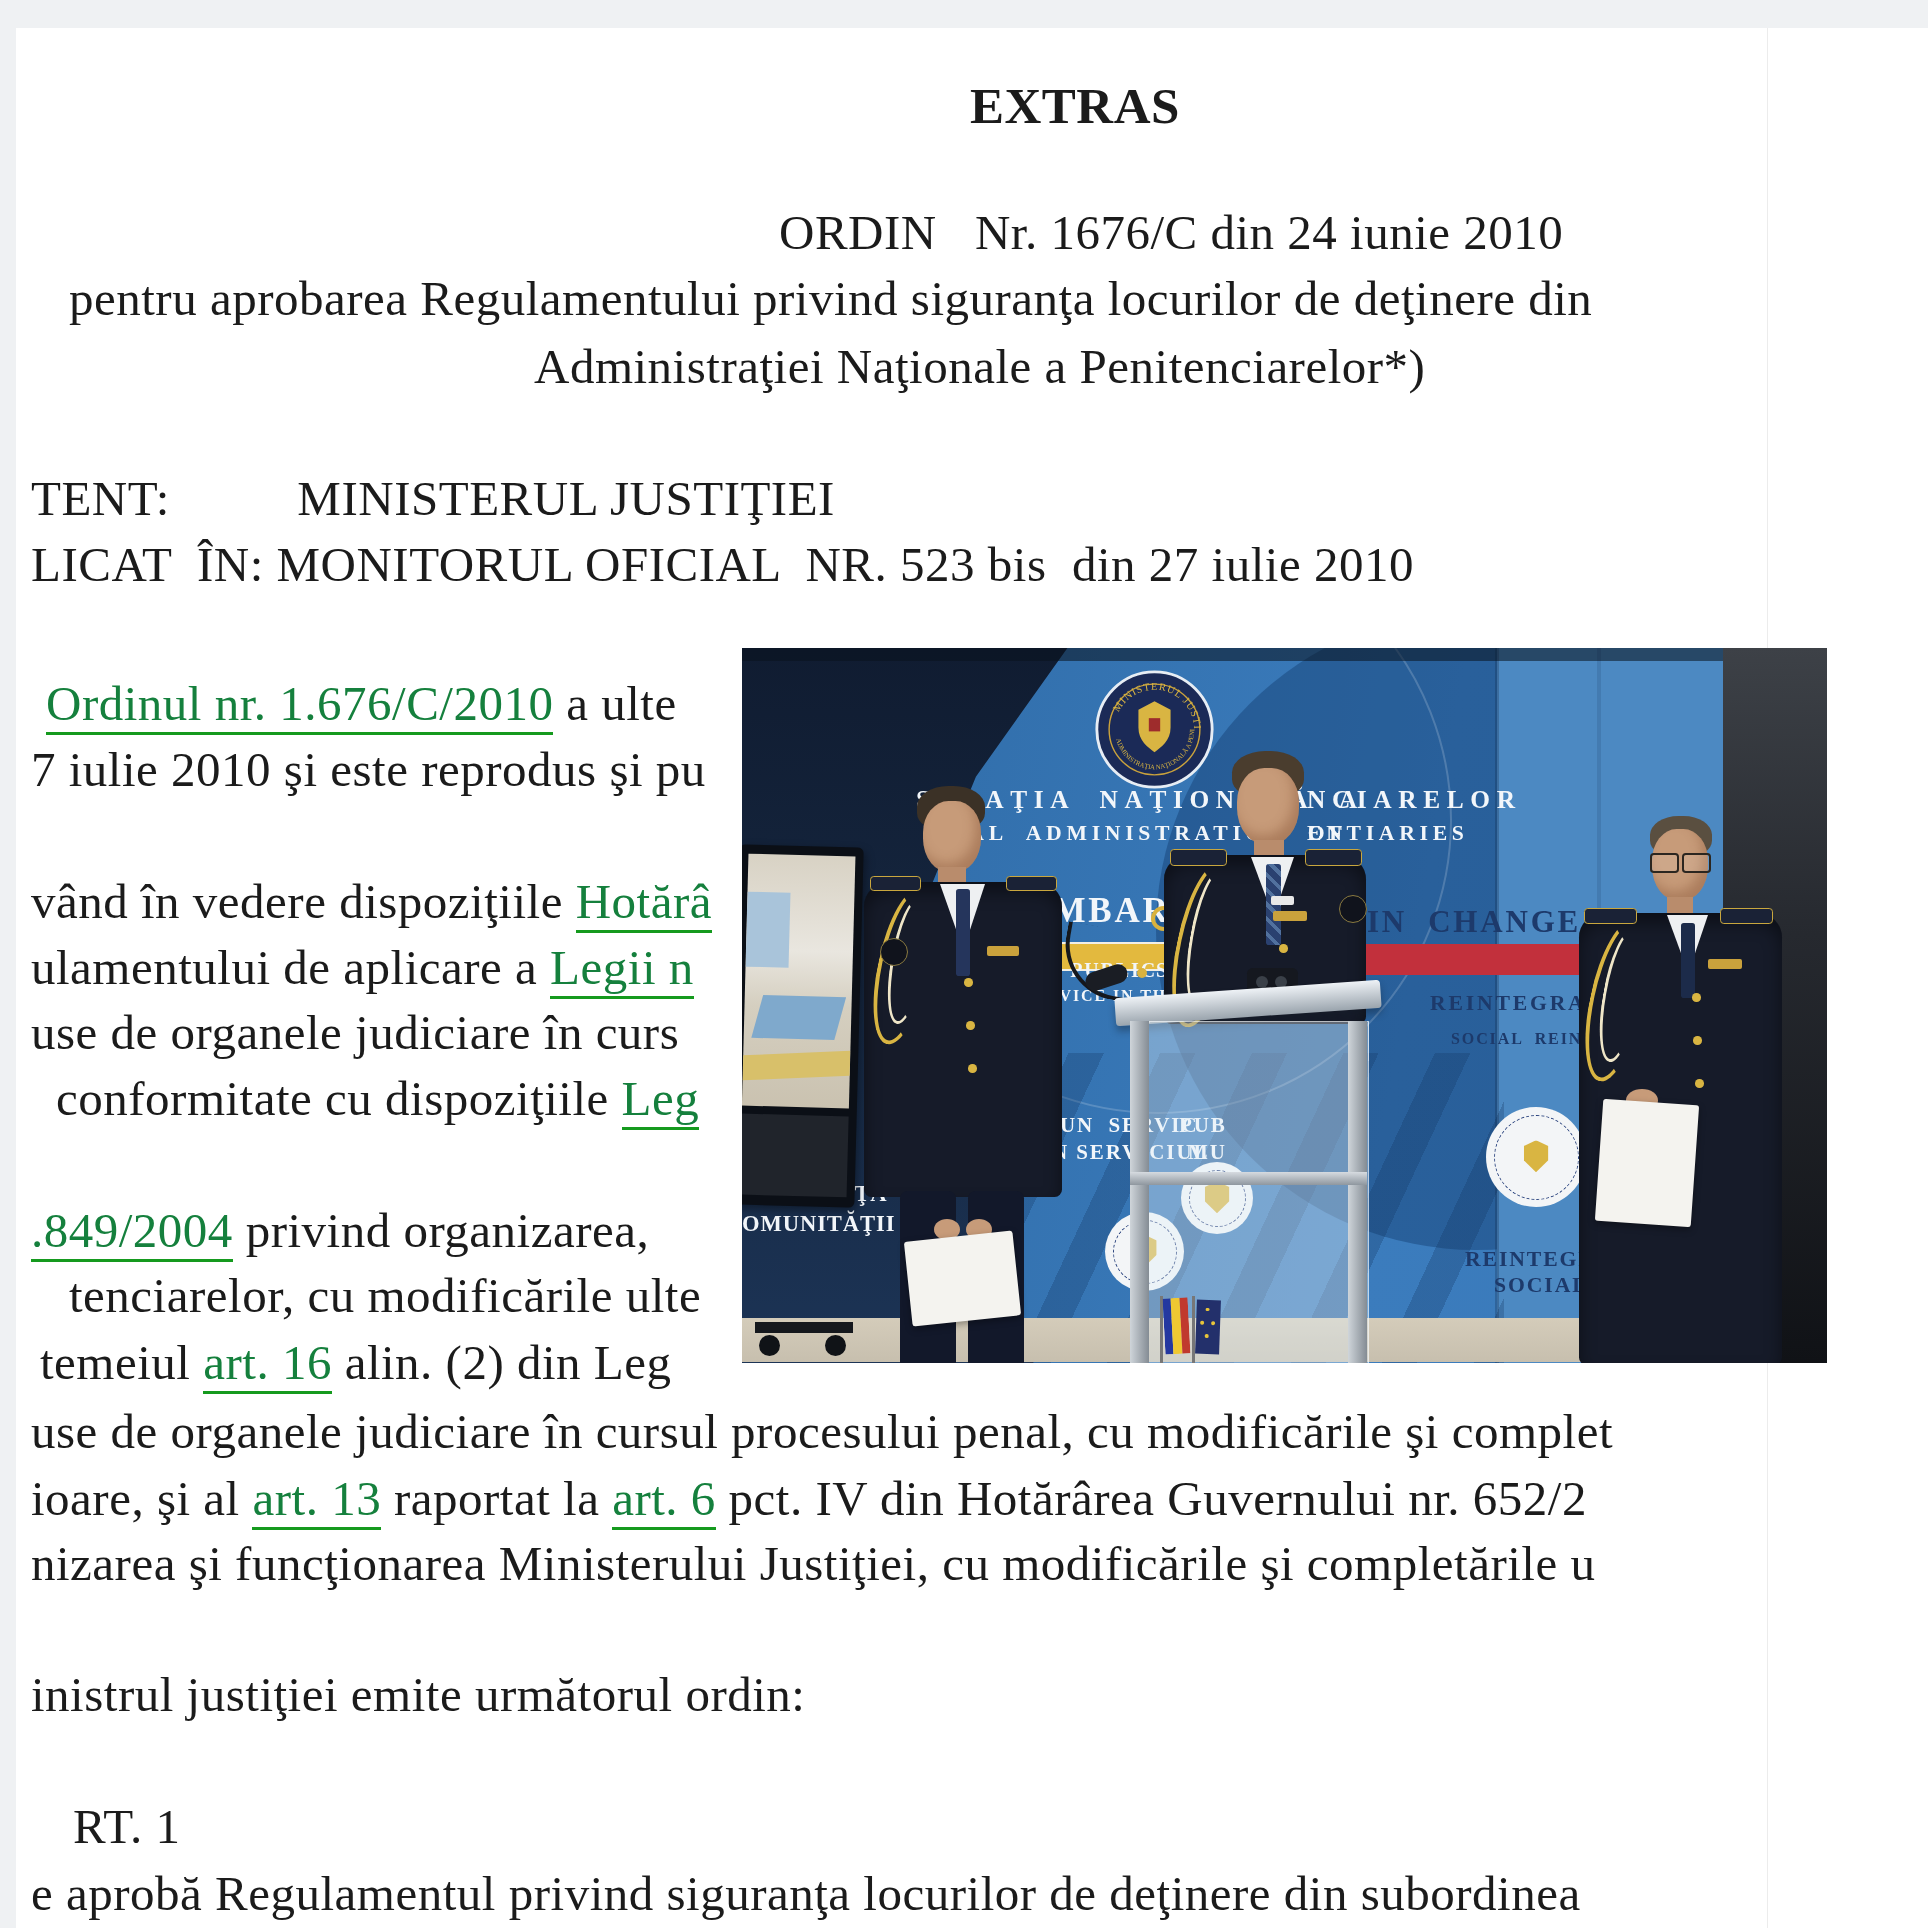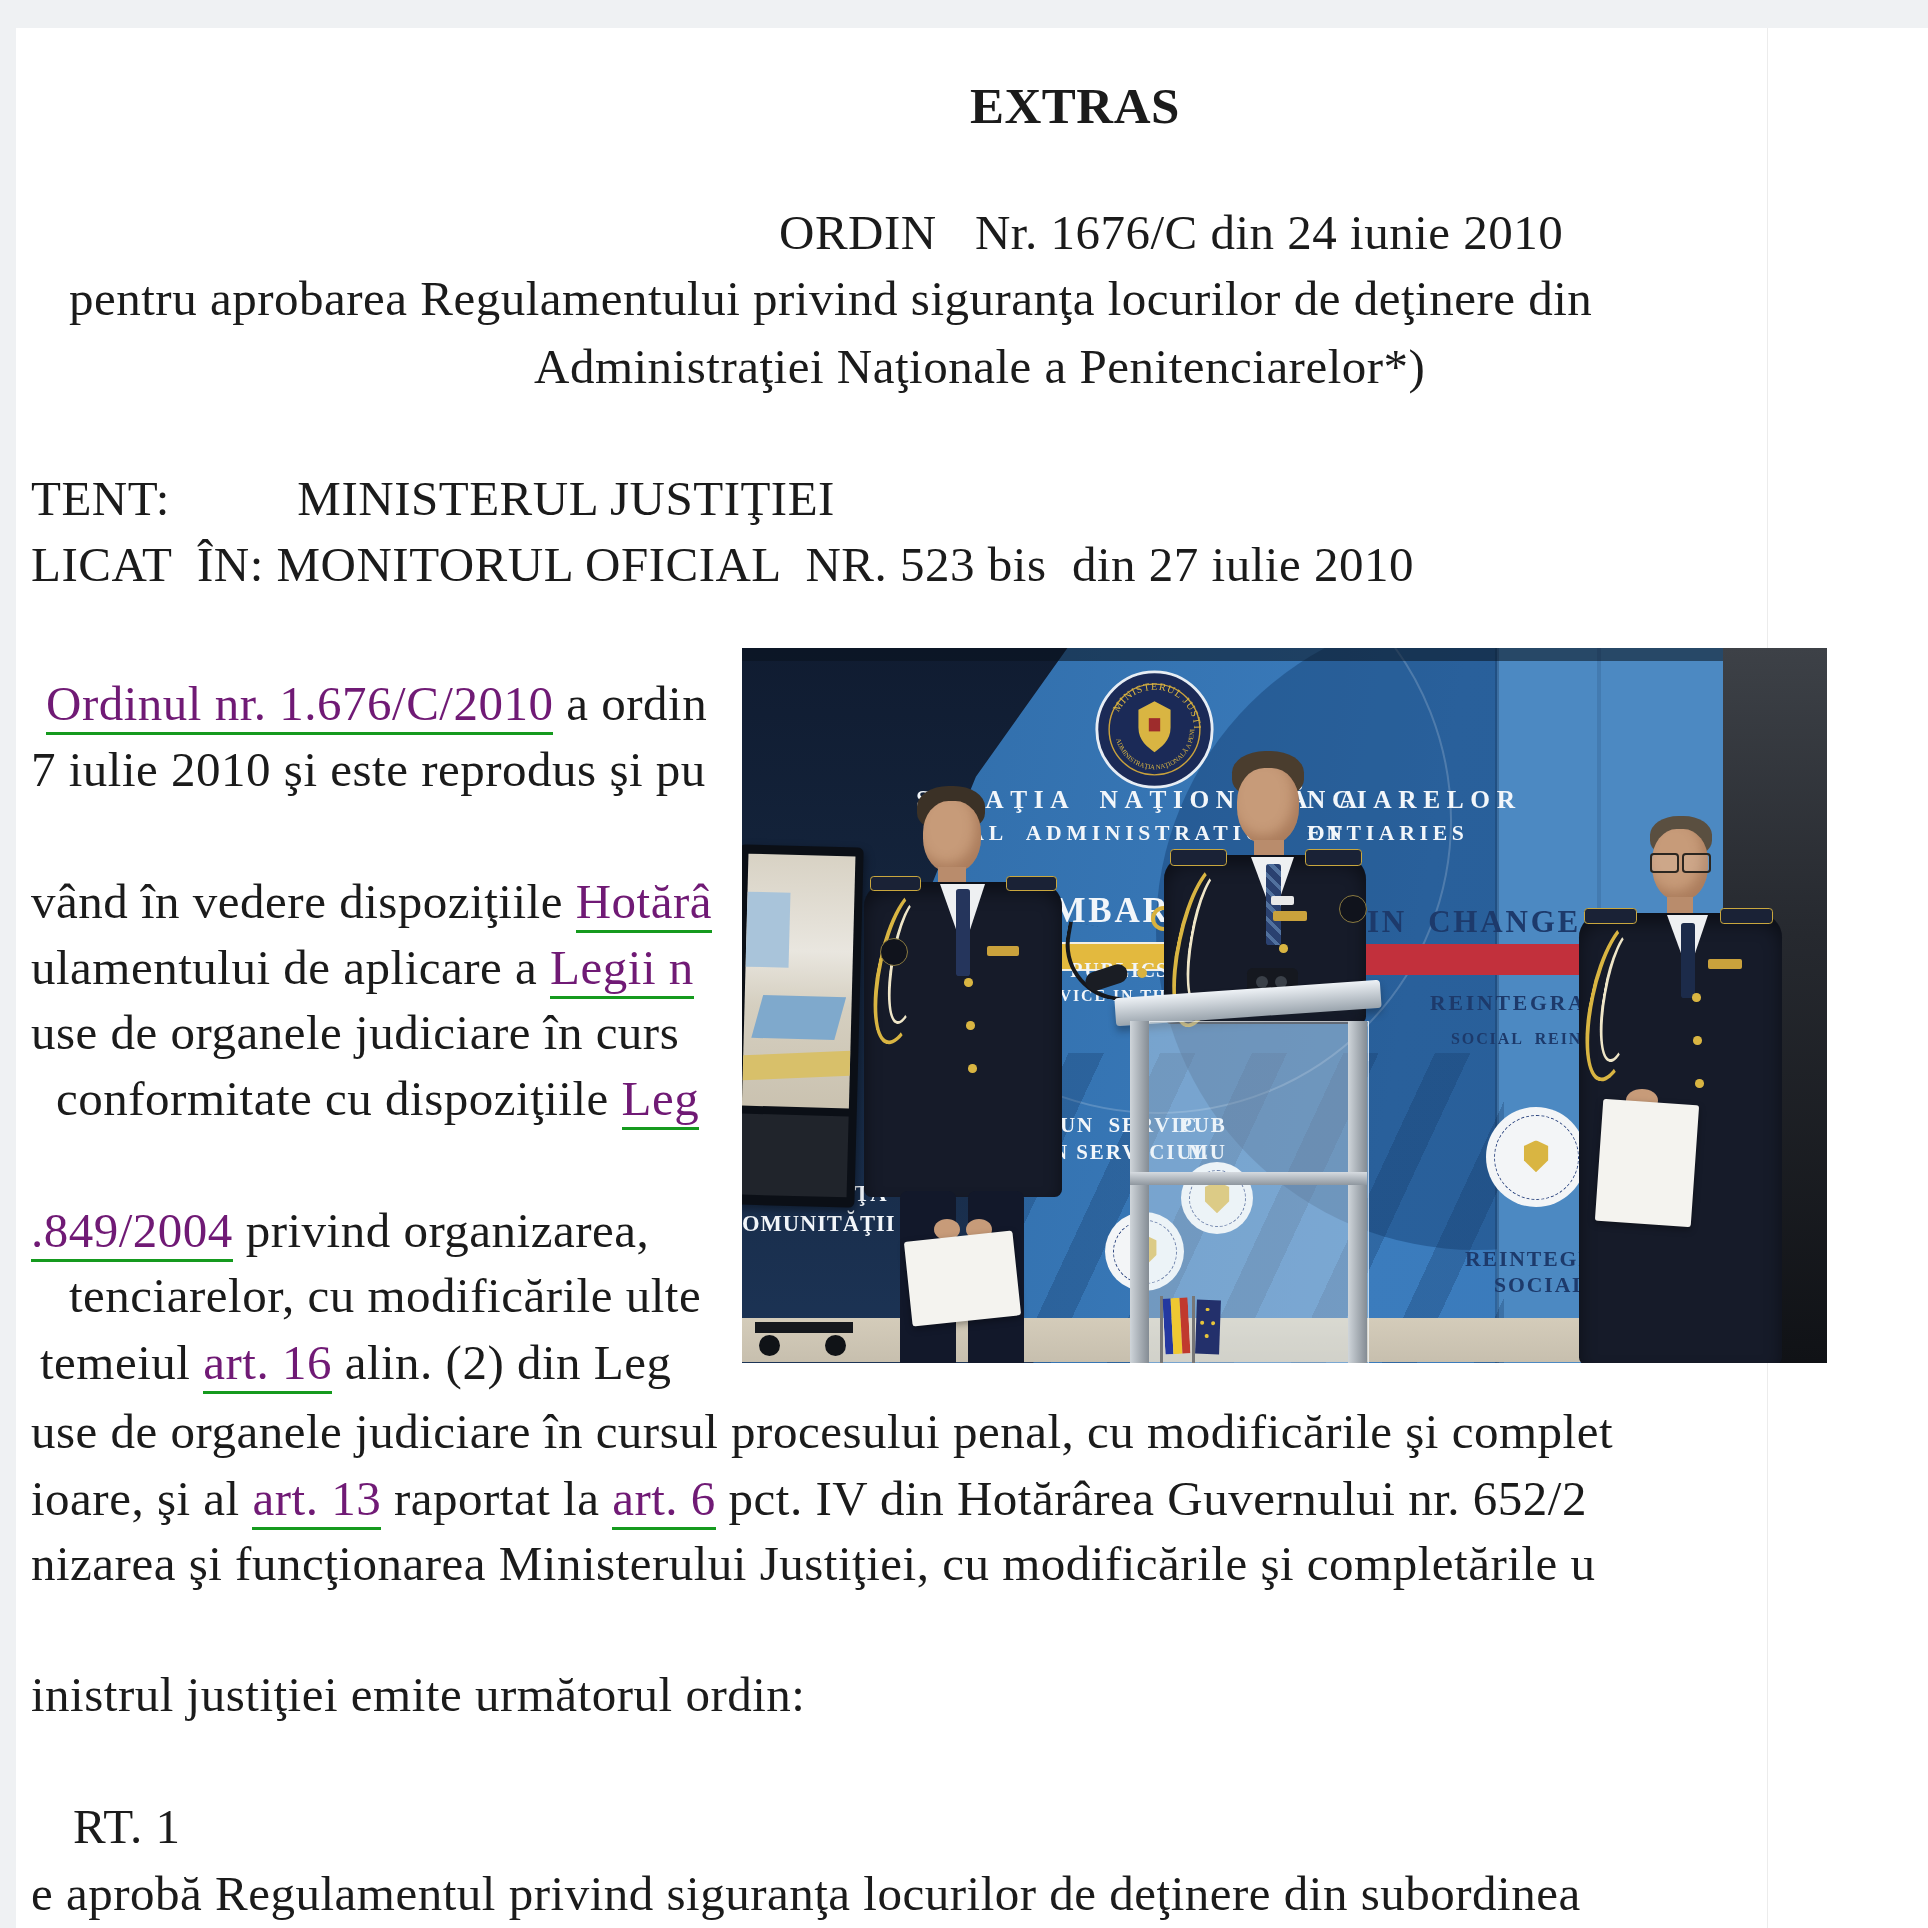--- a/index.html
+++ b/index.html
@@ -2,21 +2,21 @@
 <html style="font-size:15px"><head>
 <meta charset="utf-8">
 <style>
   html,body{margin:0;padding:0;background:#ffffff;}
   #screen{position:relative;width:1928px;height:1928px;overflow:hidden;background:#ffffff;
           font-family:"Liberation Serif", serif;}
   
   #doc{position:absolute;inset:0;z-index:1;color:#1b1b1b;}
   .dl{position:absolute;font-size:49px;line-height:51px;white-space:pre;letter-spacing:0.5px;}
   .dl.b{font-weight:bold;}
-  .lnk{color:#701a75;border-bottom:3.8px solid #159a1e;padding-bottom:0.9px;cursor:pointer;}
+  .lnk{color:#15803d;border-bottom:3.8px solid #159a1e;padding-bottom:0.9px;cursor:pointer;}
   .dl0{top:81px;left:970px;font-size:51px;}
   .dl1{top:207px;left:779px;}
   .dl2{top:273px;left:69px;}
   .dl3{top:341px;left:534px;}
   .dl4{top:473px;left:31px;}
   .dl5{top:539px;left:31px;}
   .dl6{top:678px;left:46px;}
   .dl7{top:744px;left:31px;}
   .dl8{top:876px;left:31px;font-family:Liberation Serif, serif;}
   .dl9{top:942px;left:31px;}
@@ -137,21 +137,21 @@
 
 <div id="screen">
 
   <div id="doc">
       <div class="dl dl0 b"><span>EXTRAS</span></div>
       <div class="dl dl1"><span>ORDIN   Nr. 1676/C din 24 iunie 2010</span></div>
       <div class="dl dl2"><span>pentru aprobarea Regulamentului privind siguranţa locurilor de deţinere din</span></div>
       <div class="dl dl3"><span>Administraţiei Naţionale a Penitenciarelor*)</span></div>
       <div class="dl dl4"><span>TENT:          MINISTERUL JUSTIŢIEI</span></div>
       <div class="dl dl5"><span>LICAT  ÎN: MONITORUL OFICIAL  NR. 523 bis  din 27 iulie 2010</span></div>
-      <div class="dl dl6"><span class="lnk">Ordinul nr. 1.676/C/2010</span><span> a ordin</span></div>
+      <div class="dl dl6"><span class="lnk">Ordinul nr. 1.676/C/2010</span><span> a ulte</span></div>
       <div class="dl dl7"><span>7 iulie 2010 şi este reprodus şi pu</span></div>
       <div class="dl dl8"><span>vând în vedere dispoziţiile </span><span class="lnk">Hotărâ</span></div>
       <div class="dl dl10"><span>use de organele judiciare în curs</span></div>
       <div class="dl dl9"><span>ulamentului de aplicare a </span><span class="lnk">Legii n</span></div>
       <div class="dl dl11"><span>conformitate cu dispoziţiile </span><span class="lnk">Leg</span></div>
       <div class="dl dl13"><span class="lnk">.849/2004</span><span> privind organizarea, </span></div>
       <div class="dl dl14"><span>tenciarelor, cu modificările ulte</span></div>
       <div class="dl dl15"><span>temeiul </span><span class="lnk">art. 16</span><span> alin. (2) din Leg</span></div>
       <div class="dl dl16"><span>use de organele judiciare în cursul procesului penal, cu modificările şi complet</span></div>
       <div class="dl dl17"><span>ioare, şi al </span><span class="lnk">art. 13</span><span> raportat la </span><span class="lnk">art. 6</span><span> pct. IV din Hotărârea Guvernului nr. 652/2</span></div>

